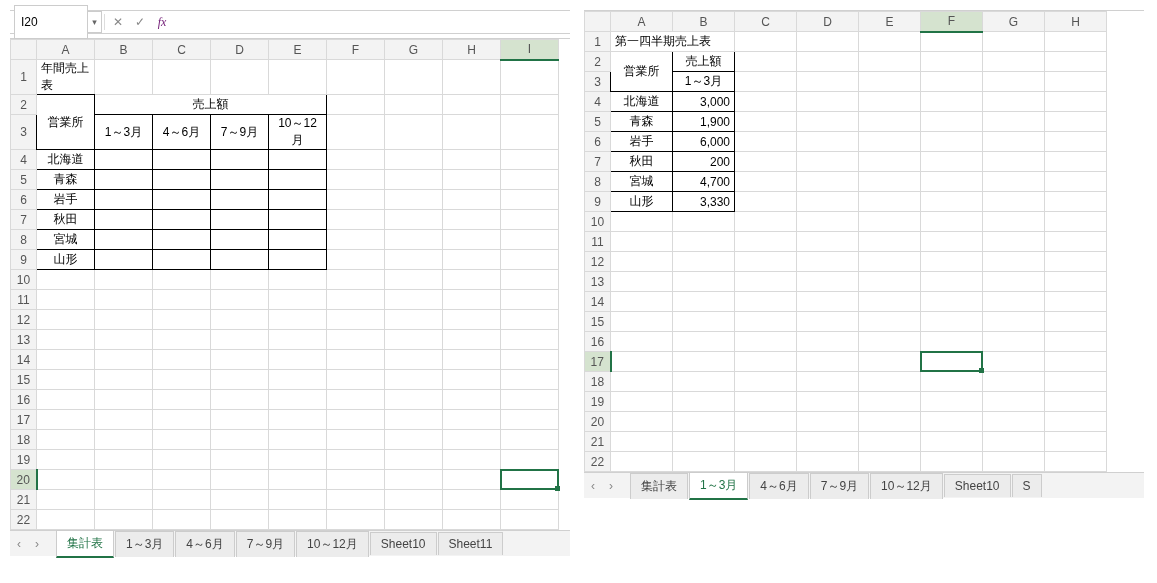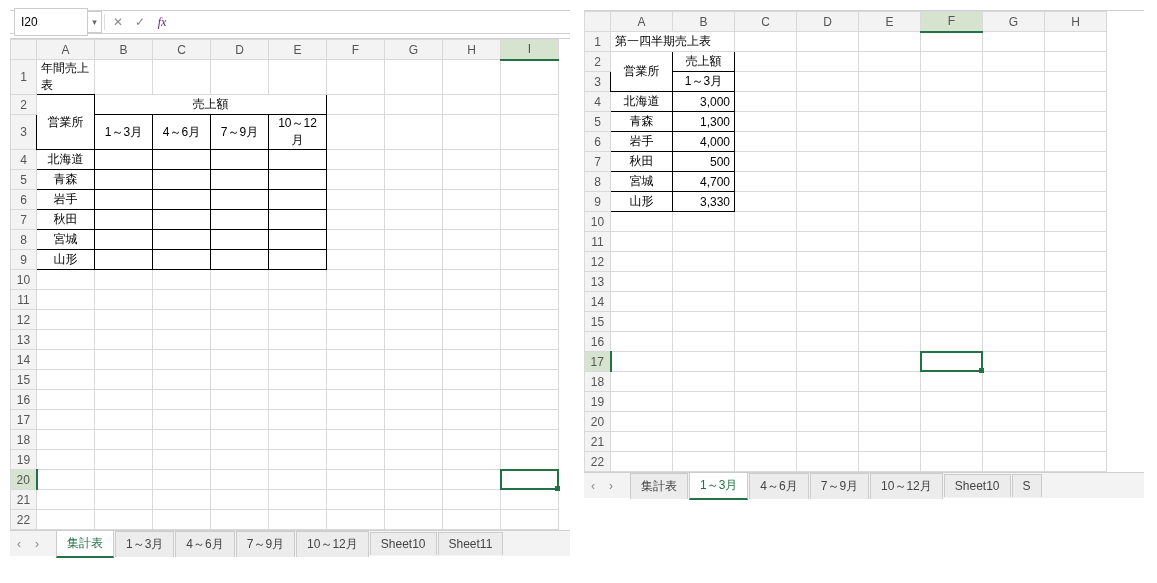--- a/index.html
+++ b/index.html
@@ -2,21 +2,21 @@
 <html><head>
 <meta charset="utf-8">
 <style>
   * { box-sizing: border-box; }
   html, body { margin: 0; padding: 0; font-family: "Meiryo", "Yu Gothic", sans-serif; font-size: 12px; background: #fff; }
   .panes { display: flex; gap: 14px; padding: 10px; }
   .pane { position: relative; background: #fff; width: 560px; }
   .pane.right { width: 560px; }
   
   .fbar { display: flex; align-items: center; border: 1px solid #d0d0d0; border-left: none; border-right: none; background: #fff; height: 24px; margin-bottom: 4px; }
-  .namebox { width: 74px; height: 28px; border: 1px solid #ccc; margin-left: 4px; padding: 2px 6px; font-size: 12px; background: #fff; }
+  .namebox { width: 74px; height: 34px; border: 1px solid #ccc; margin-left: 4px; padding: 2px 6px; font-size: 12px; background: #fff; }
   .namebox-dd { width: 14px; height: 22px; border: 1px solid #ccc; border-left: none; display: flex; align-items: center; justify-content: center; color: #666; font-size: 9px; }
   .fb-btn { width: 22px; text-align: center; color: #888; font-family: "Segoe UI Symbol", sans-serif; }
   .fb-btn.fx { font-style: italic; font-family: Georgia, serif; color: #701a75; }
   .fb-sep { width: 1px; height: 16px; background: #ddd; margin: 0 2px; }
   .formula-input { flex: 1; padding: 2px 6px; font-size: 12px; }
   
   .grid-wrap { border-top: 1px solid #d0d0d0; }
   table.sheet { border-collapse: collapse; table-layout: fixed; }
   table.sheet th, table.sheet td { border: 1px solid #d9d9d9; font-weight: normal; }
   table.sheet th.colhdr { background: #f3f3f3; color: #555; height: 20px; font-size: 12px; text-align: center; }
@@ -408,43 +408,43 @@
       <td></td>
               <td></td>
               <td></td>
               <td></td>
               <td></td>
               <td></td>
     </tr>
     <tr>
               <th class="rowhdr">5</th>
       <td class="b-l b-r b-b ctr">青森</td>
-      <td class="b-r b-b rgt">1,300</td>
+      <td class="b-r b-b rgt">1,900</td>
       <td></td>
               <td></td>
               <td></td>
               <td></td>
               <td></td>
               <td></td>
     </tr>
     <tr>
               <th class="rowhdr">6</th>
       <td class="b-l b-r b-b ctr">岩手</td>
-      <td class="b-r b-b rgt">4,000</td>
+      <td class="b-r b-b rgt">6,000</td>
       <td></td>
               <td></td>
               <td></td>
               <td></td>
               <td></td>
               <td></td>
     </tr>
     <tr>
               <th class="rowhdr">7</th>
       <td class="b-l b-r b-b ctr">秋田</td>
-      <td class="b-r b-b rgt">500</td>
+      <td class="b-r b-b rgt">200</td>
       <td></td>
               <td></td>
               <td></td>
               <td></td>
               <td></td>
               <td></td>
     </tr>
     <tr>
               <th class="rowhdr">8</th>
       <td class="b-l b-r b-b ctr">宮城</td>

